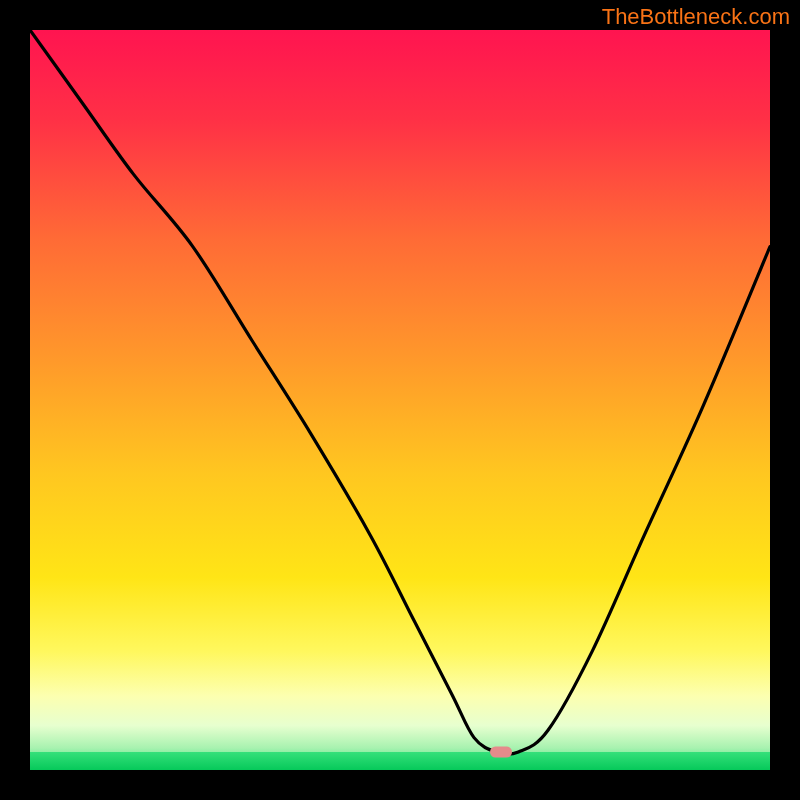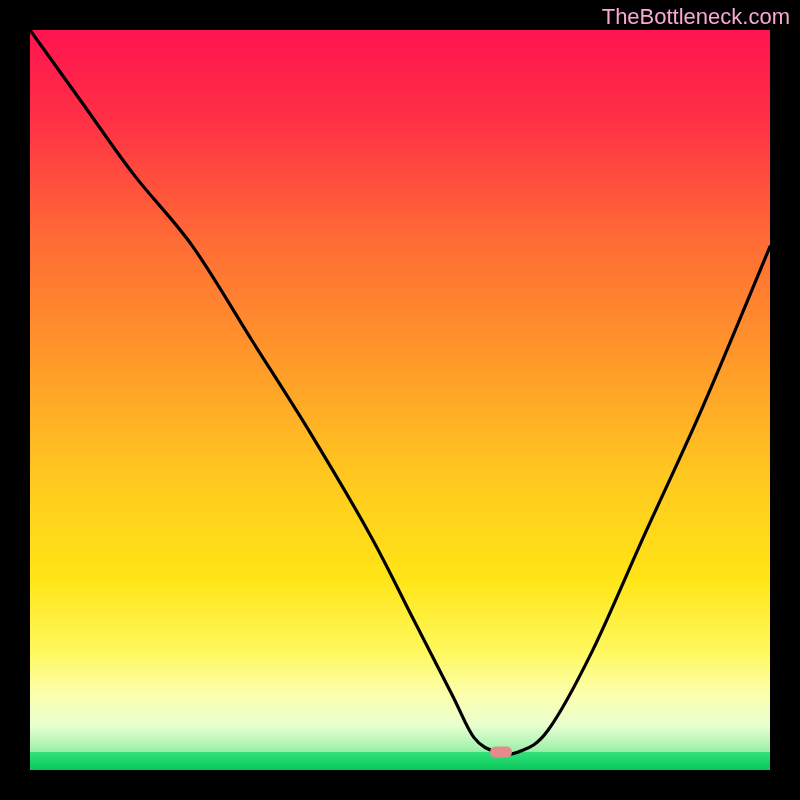--- a/index.html
+++ b/index.html
@@ -45,21 +45,21 @@
     width: 22px;
     height: 11px;
     background: #e58b8b;
     border-radius: 6px;
     transform: translate(-50%, -50%);
   }
   .watermark {
     position: absolute;
     top: 4px;
     right: 10px;
-    color: #f9a8d4;
+    color: #f97316;
     font-size: 22px;
     user-select: none;
   }
 </style>
 </head>
 <body>
 <div class="frame">
 
   <div class="watermark">TheBottleneck.com</div>
 

